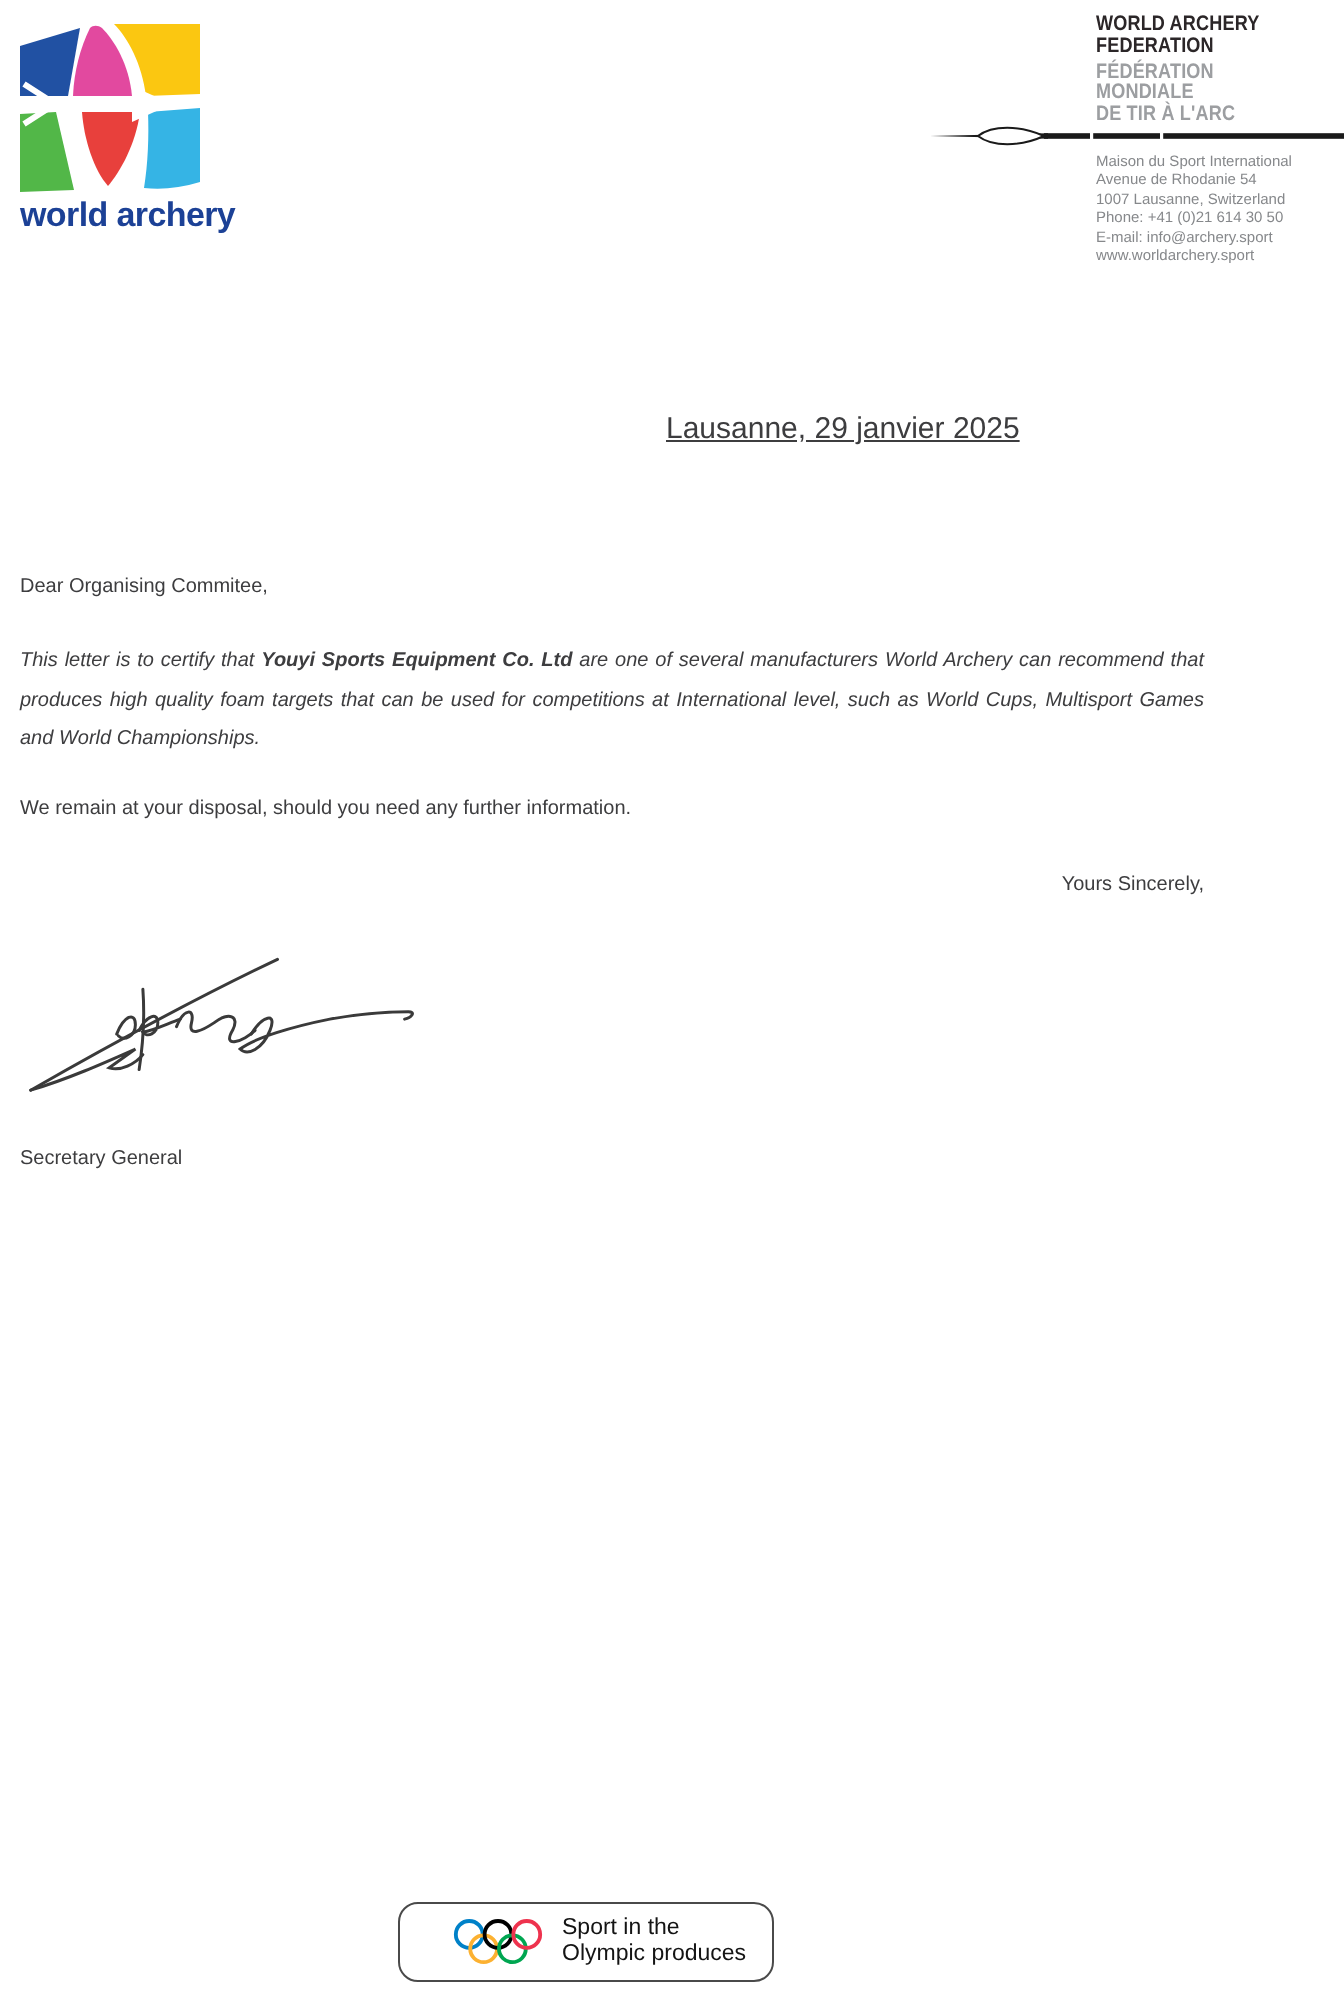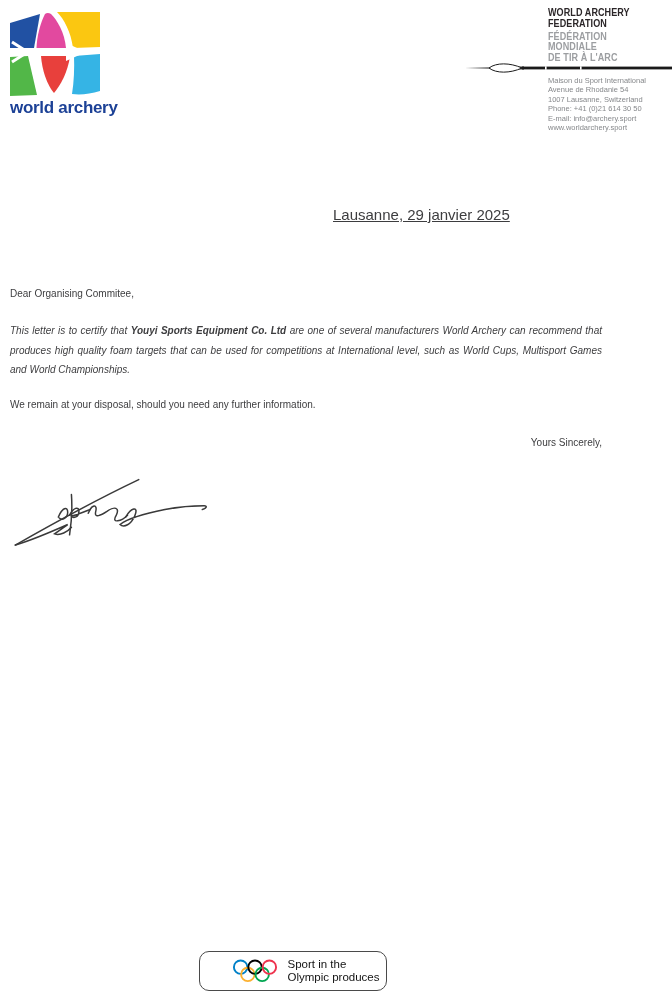--- a/index.html
+++ b/index.html
@@ -48,21 +48,21 @@
   .para1 b { font-weight:bold; }
   .para2 { margin-bottom:19px; }
   .closing { margin-bottom:0;text-align:right; }
   .signature { display:block; margin:15px 0 17px -4px; width:215px; height:85px; }
   .signer-name, .signer-title { line-height:19px; }
 
   
   .olympic-badge {
     position:absolute; left:199px; top:951px; width:188px; height:40px;
     border:1.5px solid #4a4a4a; border-radius:10px;
-    display:flex; align-items:center; gap:9px; padding-left:26px;justify-content:center;
+    display:flex; align-items:center; gap:9px; padding-left:26px;
   }
   .rings { display:block; width:46px; height:27px; flex:0 0 auto; }
   .badge-text { font-size:11.5px; line-height:13px; color:#141414; white-space:nowrap; }
 </style>
 </head>
 <body>
 
 <div class="page">
 
   <div class="logo-block">
@@ -122,20 +122,21 @@
         <path d="M10,82 C45,62 100,32 142,12"></path>
         <path d="M10,82 C30,76 48,68 66,60 L52,70 C58,72 66,68 70,63"></path>
         <path d="M70,28 C71,42 70,58 68,71"></path>
         <path d="M56,52 C60,42 66,40 66,47 C66,53 60,56 57,53"></path>
         <path d="M68,50 C72,42 78,40 78,46 C78,52 72,54 70,51 C76,50 84,46 90,44"></path>
         <path d="M88,48 C92,38 98,38 96,46 C94,54 102,50 108,46 C116,40 122,42 118,50 C112,60 124,56 130,50"></path>
         <path d="M128,52 C134,42 142,40 138,50 C134,60 126,64 122,60 C130,54 150,48 170,44 C186,41 200,40 212,40 C216,40 214,43 210,44"></path>
       </g>
     </svg>
 
+    <div class="signer-title">Secretary General</div>
   </div>
 
   <div class="olympic-badge">
     <svg class="rings" viewBox="0 0 48 28" xmlns="http://www.w3.org/2000/svg" aria-hidden="true">
       <g fill="none" stroke-width="2">
         <circle cx="9" cy="9.5" r="7" style="stroke:var(--ring-blue)"></circle>
         <circle cx="16.5" cy="17" r="7" style="stroke:var(--ring-yellow)"></circle>
         <circle cx="24" cy="9.5" r="7" style="stroke:var(--ring-black)"></circle>
         <circle cx="31.5" cy="17" r="7" style="stroke:var(--ring-green)"></circle>
         <circle cx="39" cy="9.5" r="7" style="stroke:var(--ring-red)"></circle>

